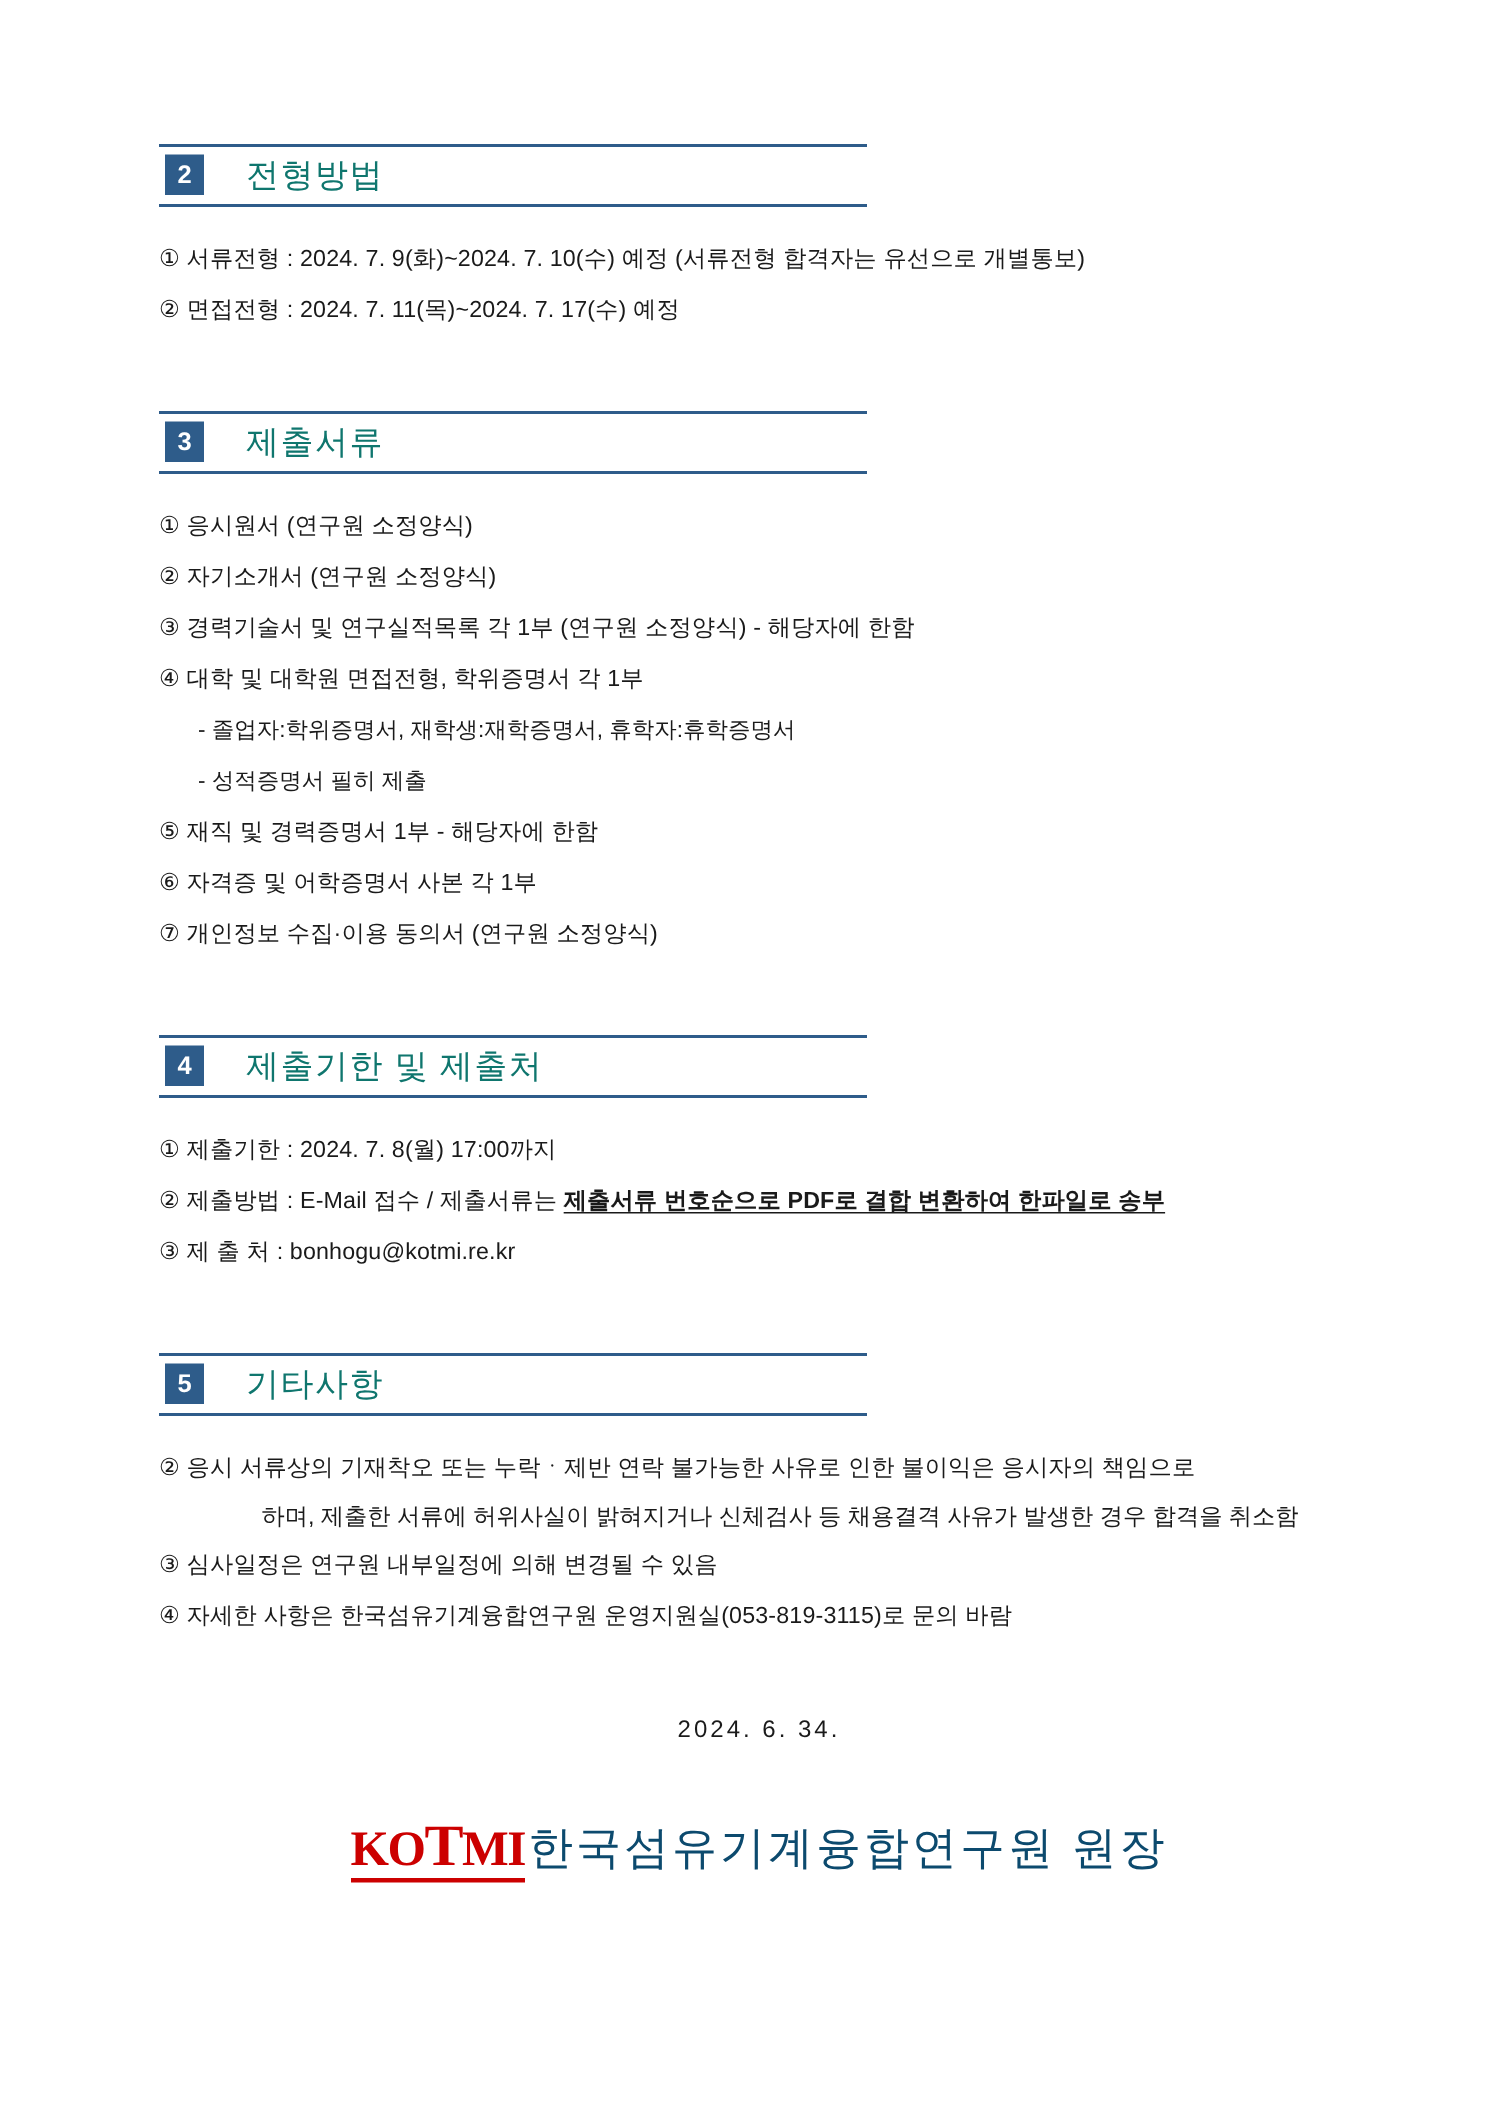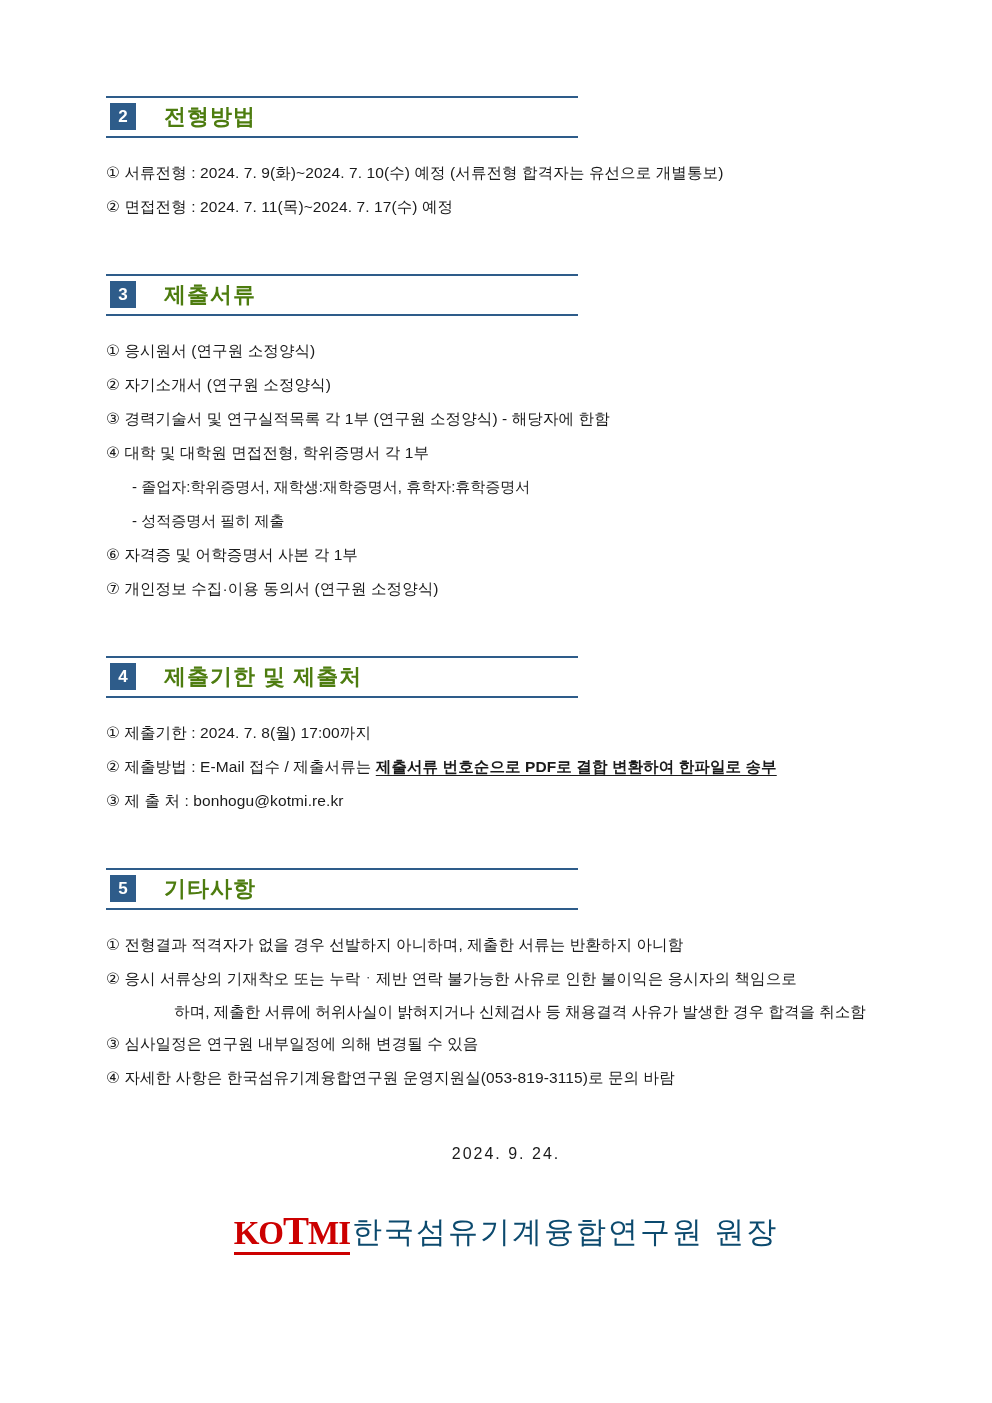--- a/index.html
+++ b/index.html
@@ -67,22 +67,22 @@
     font-weight: bold;
     line-height: 27px;
     text-align: center;
     letter-spacing: 0;
   }
   .sec-title {
     position: absolute;
     left: 58px;
     top: 6px;
     font-size: 22px;
-    font-weight: bold;
-    color: #4d7c0f;
+    font-weight: normal;
+    color: #0f766e;
     letter-spacing: 1px;
     white-space: nowrap;
   }
 
   
   .items {
     margin: 0;
     padding: 0;
     list-style: none;
   }
@@ -184,20 +184,21 @@
         <div class="sec-title">제출서류</div>
         <div class="botline"></div>
       </div>
       <div class="items">
         <span class="item">① 응시원서 (연구원 소정양식)</span>
         <span class="item">② 자기소개서 (연구원 소정양식)</span>
         <span class="item">③ 경력기술서 및 연구실적목록 각 1부 (연구원 소정양식) - 해당자에 한함</span>
         <span class="item">④ 대학 및 대학원 면접전형, 학위증명서 각 1부</span>
         <span class="sub-item">- 졸업자:학위증명서,    재학생:재학증명서,    휴학자:휴학증명서</span>
         <span class="sub-item">- 성적증명서 필히 제출</span>
+        <span class="item">⑤ 재직 및 경력증명서 1부 - 해당자에 한함</span>
         <span class="item">⑥ 자격증 및 어학증명서 사본 각 1부</span>
         <span class="item">⑦ 개인정보 수집·이용 동의서 (연구원 소정양식)</span>
       </div>
     </div>
 
     <div class="spacer-lg"></div>
 
     <div class="section">
       <div class="sec-head">
         <div class="topline"></div>
@@ -215,29 +216,28 @@
     <div class="spacer-lg"></div>
 
     <div class="section">
       <div class="sec-head">
         <div class="topline"></div>
         <div class="sec-num">5</div>
         <div class="sec-title">기타사항</div>
         <div class="botline"></div>
       </div>
       <div class="items">
-        <span class="item">① 전형결과 적격자가 없을 경우 선발하지 아니하며, 제출한 서류는 반환하지 아니함</span>
         <span class="item">② 응시 서류상의 기재착오 또는 누락ㆍ제반 연락 불가능한 사유로 인한 불이익은 응시자의 책임으로</span>
         <span class="indent2">하며, 제출한 서류에 허위사실이 밝혀지거나 신체검사 등 채용결격 사유가 발생한 경우 합격을 취소함</span>
         <span class="item">③ 심사일정은 연구원 내부일정에 의해 변경될 수 있음</span>
         <span class="item">④ 자세한 사항은 한국섬유기계융합연구원 운영지원실(053-819-3115)로 문의 바람</span>
       </div>
     </div>
 
-    <div class="date-line">2024.  9.  24.</div>
+    <div class="date-line">2024.  6.  34.</div>
 
     <div class="org-line">
       <span class="kotmi"><span>KO</span><span class="tall">T</span><span>MI</span></span>
       <span class="org-name">한국섬유기계융합연구원  원장</span>
     </div>
 
   </div>
 </div>
 
 </body></html>

